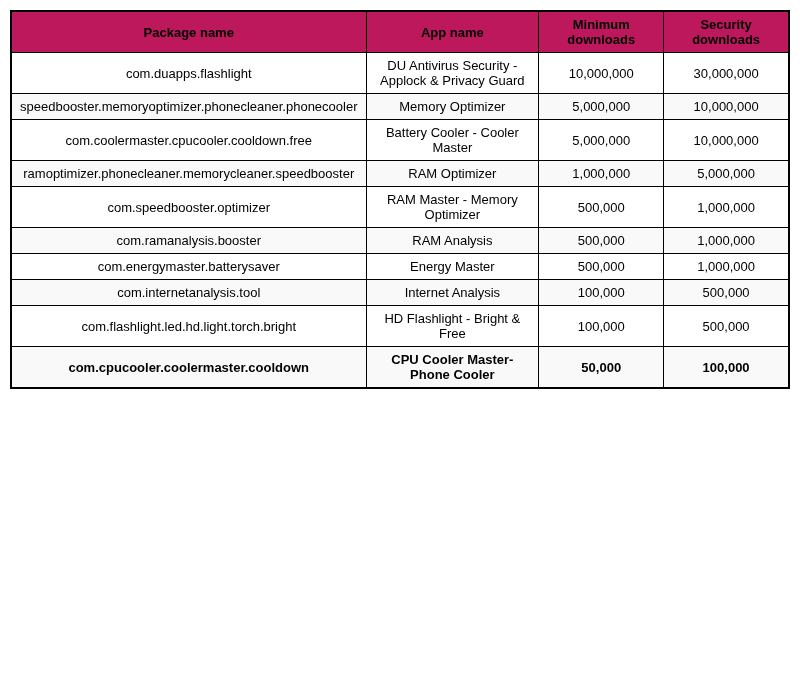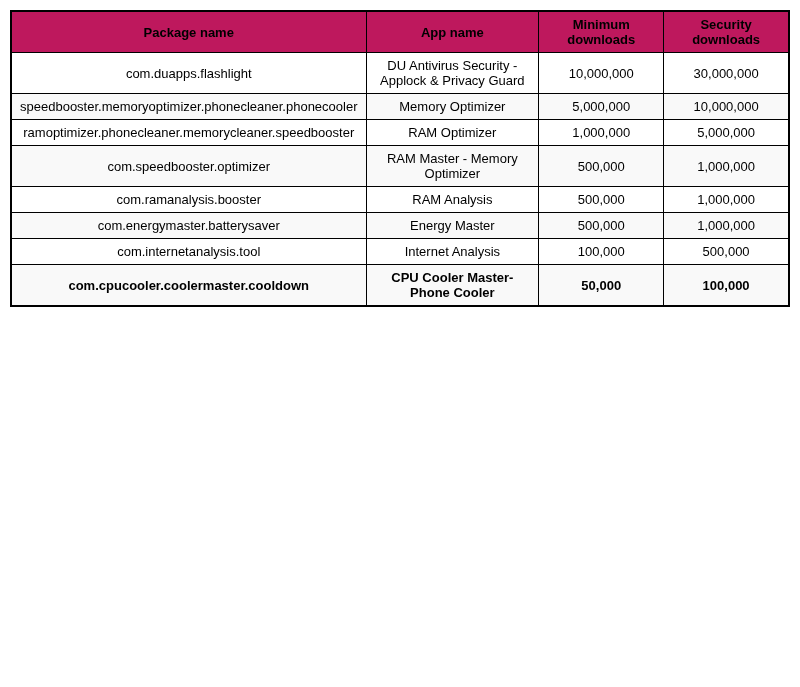--- a/index.html
+++ b/index.html
@@ -86,20 +86,26 @@
           <td>10,000,000</td>
           <td>30,000,000</td>
         </tr>
         <tr>
           <td>speedbooster.memoryoptimizer.phonecleaner.phonecooler</td>
           <td>Memory Optimizer</td>
           <td>5,000,000</td>
           <td>10,000,000</td>
         </tr>
         <tr>
+          <td>com.coolermaster.cpucooler.cooldown.free</td>
+          <td>Battery Cooler - Cooler Master</td>
+          <td>5,000,000</td>
+          <td>10,000,000</td>
+        </tr>
+        <tr>
           <td>ramoptimizer.phonecleaner.memorycleaner.speedbooster</td>
           <td>RAM Optimizer</td>
           <td>1,000,000</td>
           <td>5,000,000</td>
         </tr>
         <tr>
           <td>com.speedbooster.optimizer</td>
           <td>RAM Master - Memory Optimizer</td>
           <td>500,000</td>
           <td>1,000,000</td>
@@ -116,20 +122,26 @@
           <td>500,000</td>
           <td>1,000,000</td>
         </tr>
         <tr>
           <td>com.internetanalysis.tool</td>
           <td>Internet Analysis</td>
           <td>100,000</td>
           <td>500,000</td>
         </tr>
         <tr>
+          <td>com.flashlight.led.hd.light.torch.bright</td>
+          <td>HD Flashlight - Bright &amp; Free</td>
+          <td>100,000</td>
+          <td>500,000</td>
+        </tr>
+        <tr>
           <td>com.cpucooler.coolermaster.cooldown</td>
           <td>CPU Cooler Master- Phone Cooler</td>
           <td>50,000</td>
           <td>100,000</td>
         </tr>
       </tbody>
   </table>
 </div>
 
 </body></html>

